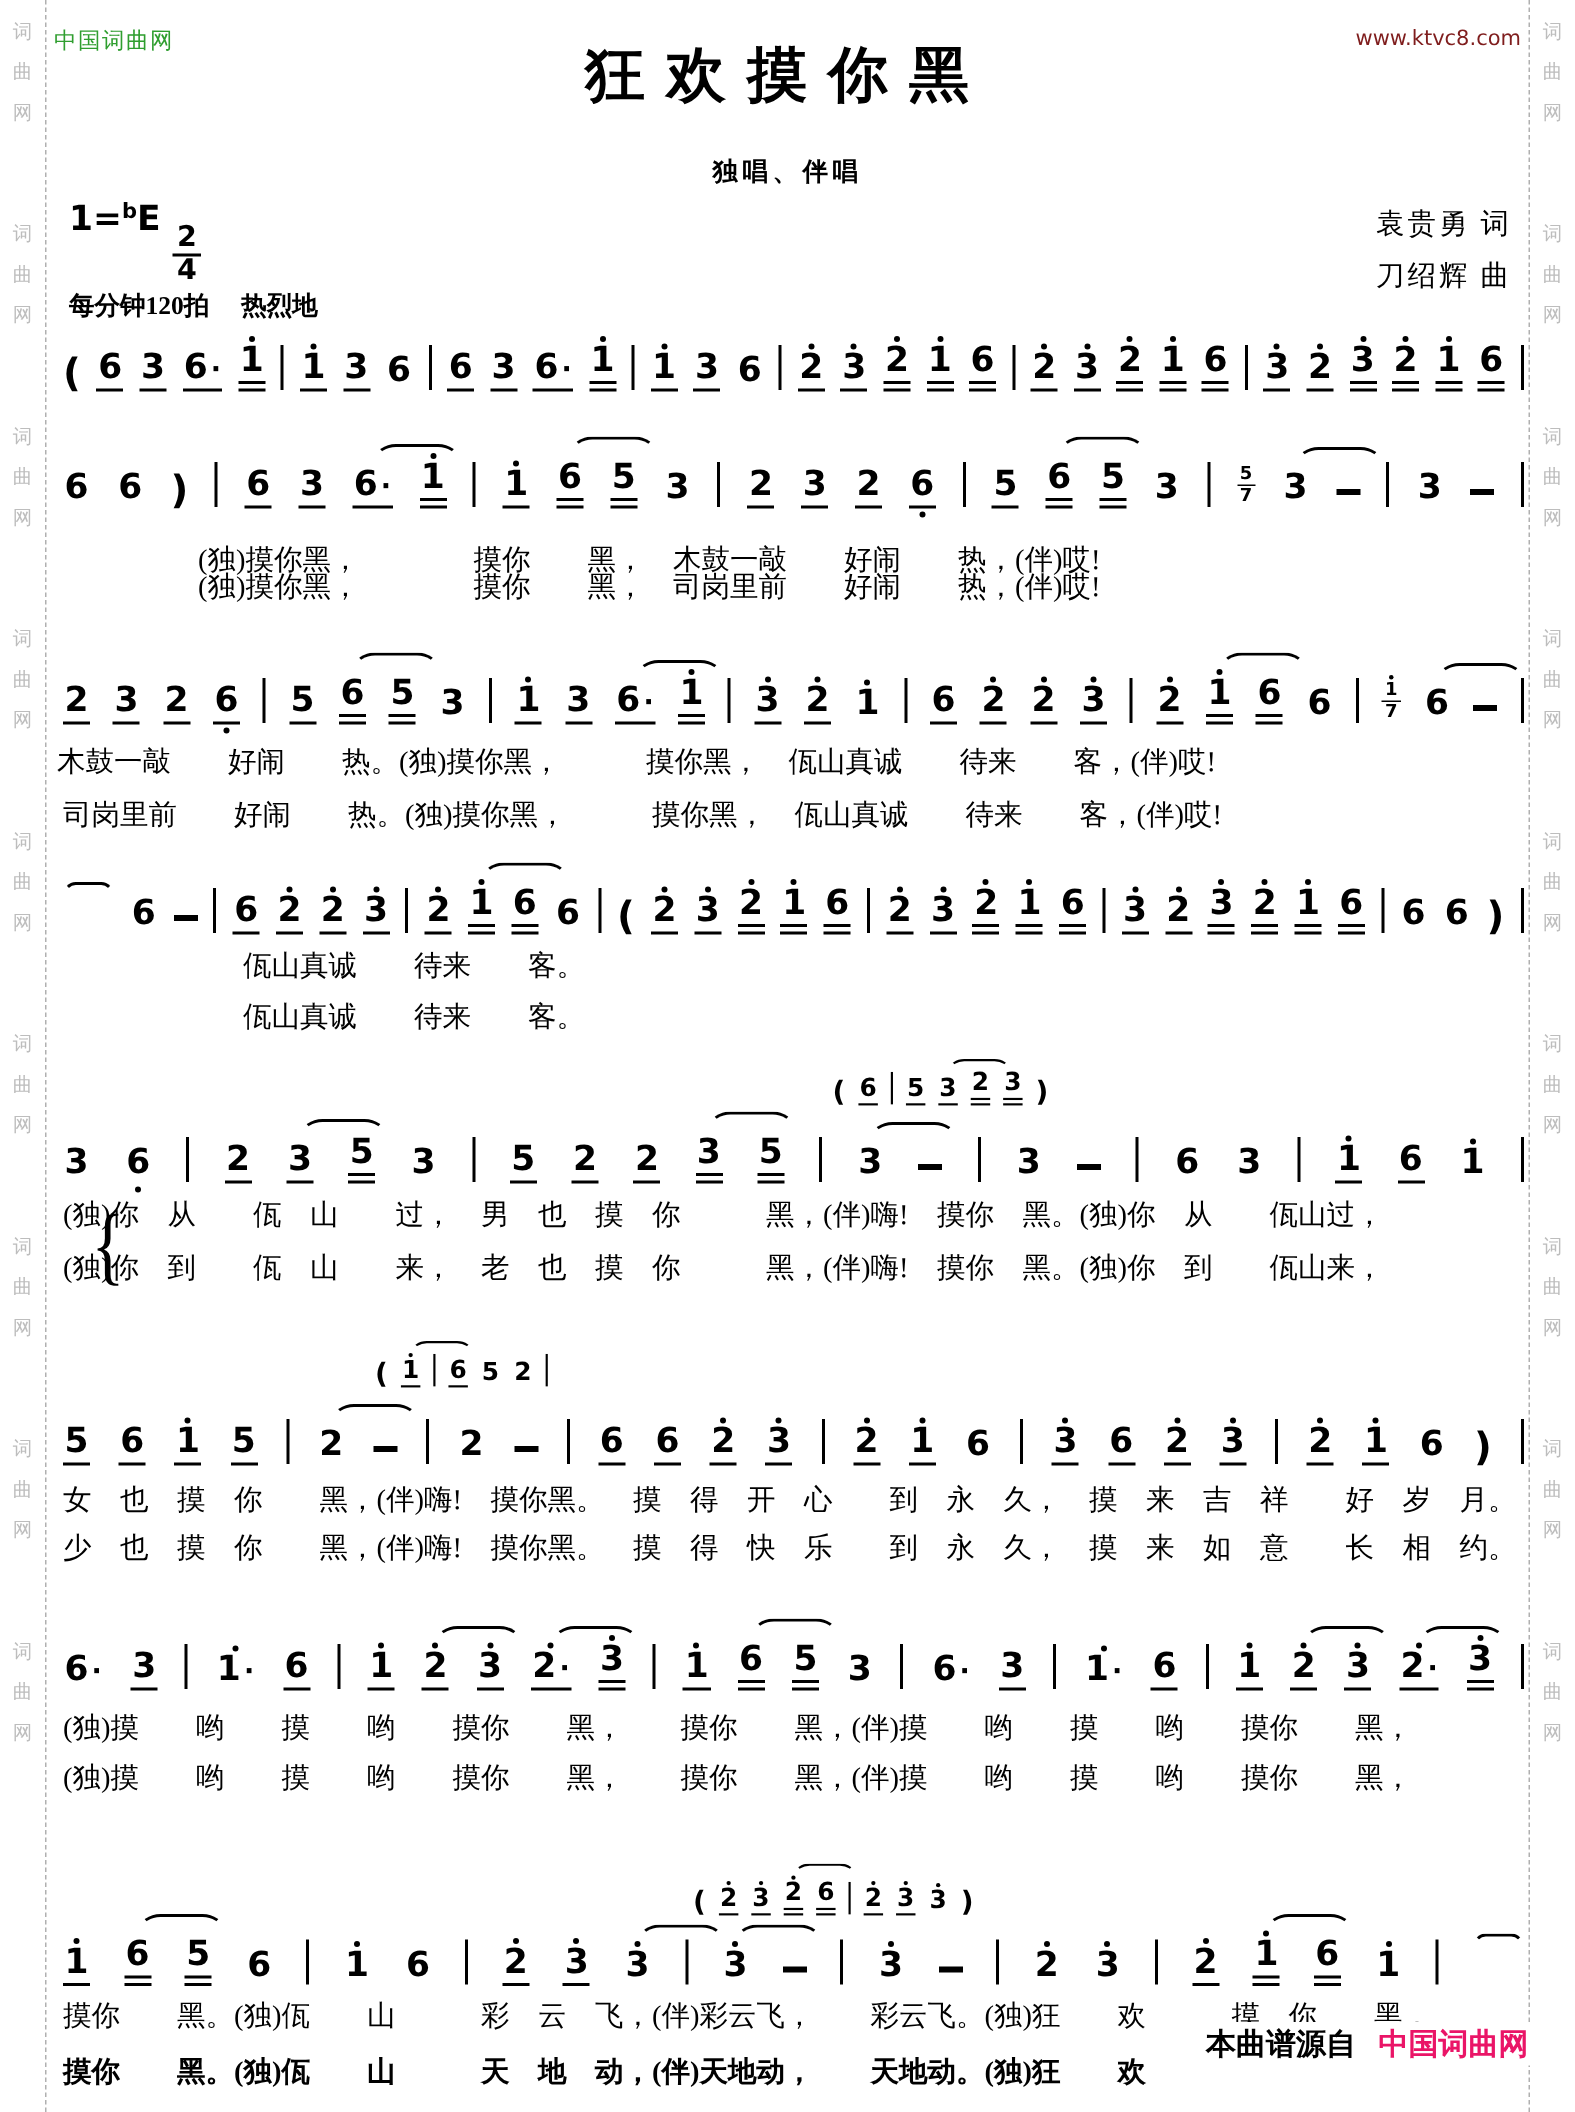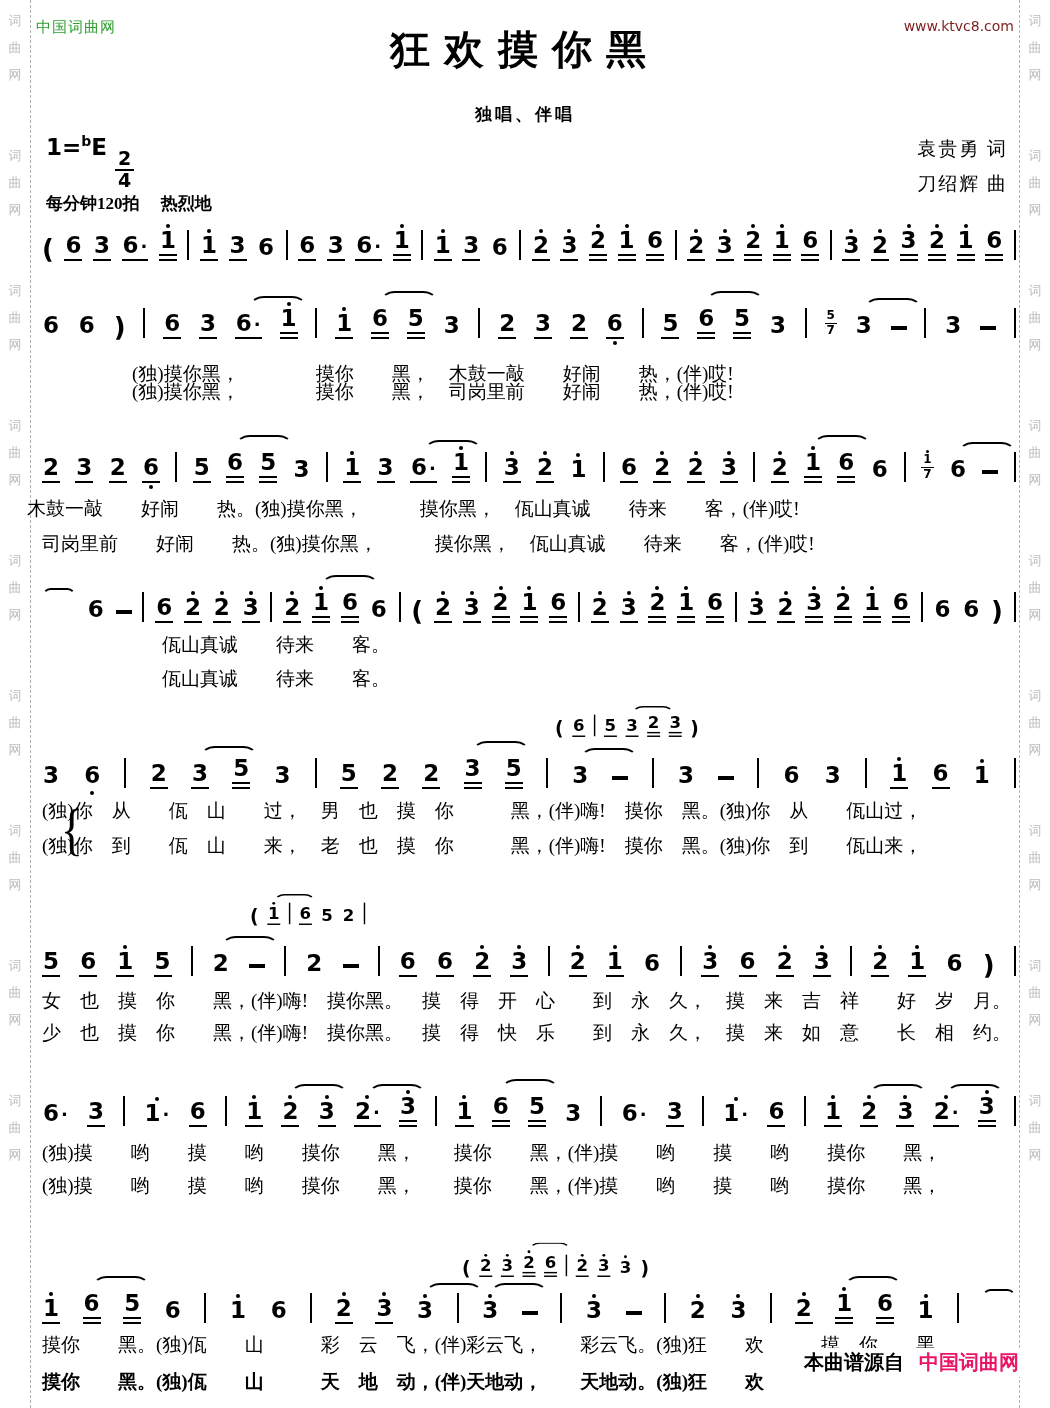--- a/index.html
+++ b/index.html
@@ -619,21 +619,21 @@
         </span>
         <span class="note">
           <span class="arcm"></span>
           <span class="row-a"></span>
           <span class="g">6</span>
           <span class="row-b"></span>
         </span>
         <span class="dash"></span>
         <span class="bar"></span>
       </div>
-      <div class="lyric" style="top: 497px; left: 27px;">木鼓一敲　　好闹　　热。(独)摸你黑，　　　摸你黑，　佤山真诚　　待来　　客，(伴)哎!</div>
+      <div class="lyric" style="top: 497px; left: 38px;">木鼓一敲　　好闹　　热。(独)摸你黑，　　　摸你黑，　佤山真诚　　待来　　客，(伴)哎!</div>
       <div class="lyric" style="top: 532px; left: 42px;">司岗里前　　好闹　　热。(独)摸你黑，　　　摸你黑，　佤山真诚　　待来　　客，(伴)哎!</div>
       <div class="sys" style="top: 584px;">
         <span class="cta"></span>
         <span class="note">
           <span class="row-a"></span>
           <span class="g">6</span>
           <span class="row-b"></span>
         </span>
         <span class="dash"></span>
         <span class="bar"></span>

